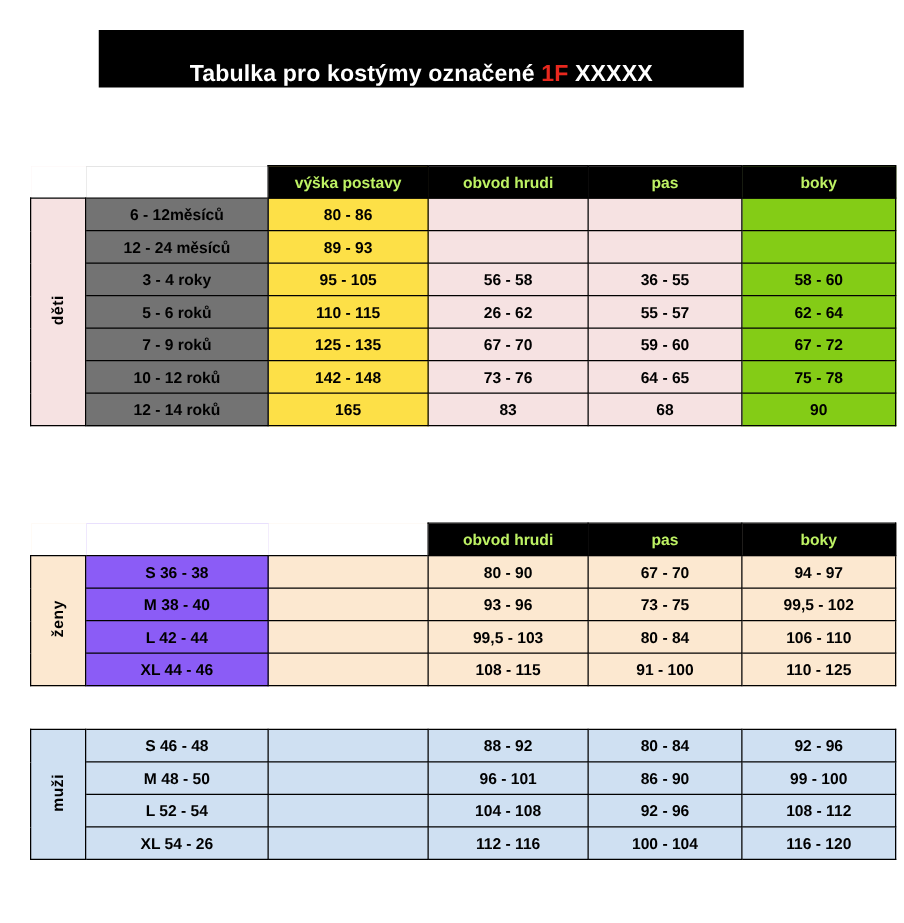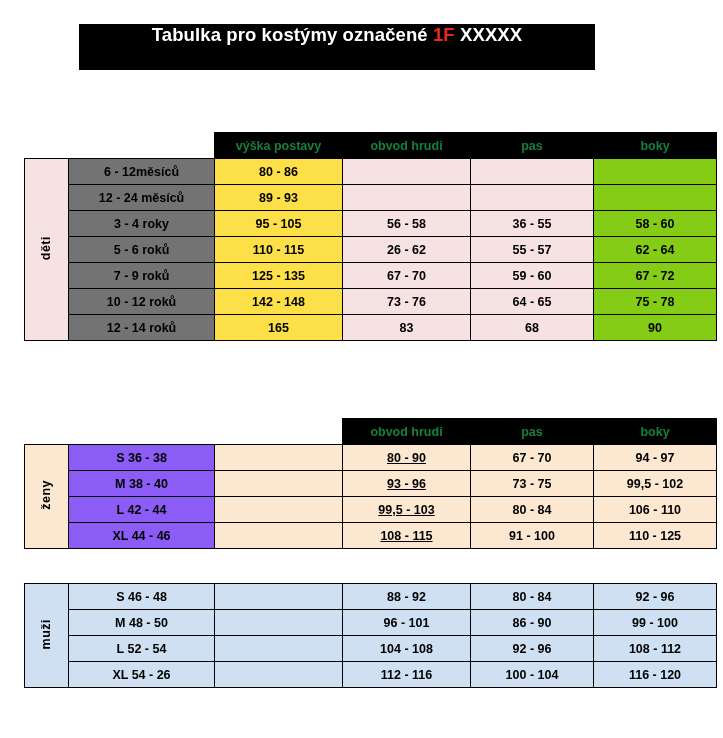--- a/index.html
+++ b/index.html
@@ -18,21 +18,21 @@
 
   
   .title-banner {
     position: absolute;
     left: 79px;
     top: 24px;
     width: 516px;
     height: 46px;
     background: #000000;
     display: flex;
-    align-items: flex-start;
+    align-items: flex-end;
     justify-content: center;
   }
   .title-text {
     color: #ffffff;
     font-size: 18.5px;
     font-weight: bold;
     letter-spacing: 0.1px;
     white-space: nowrap;
   }
   .title-text .code {
@@ -51,21 +51,21 @@
     font-size: 12.5px;
     font-weight: bold;
     text-align: center;
     vertical-align: middle;
     padding: 0;
     height: 26px;
     box-sizing: border-box;
   }
   .hdr {
     background: #000000;
-    color: #15803d;
+    color: #bef264;
     font-size: 13px;
     font-weight: bold;
     height: 30px;
   }
   .hdr.empty {
     background: #ffffff;
     border: none;
   }
   .group-cell {
     font-size: 23px;
@@ -93,21 +93,21 @@
   #kids-table .hdr { background: #000000; }
 
   
   #women-table {
     left: 24px;
     top: 418px;
   }
   #women-table .c-group { width: 44px; background: #fce8d0; }
   #women-table .c-label { width: 146px; background: #8b5cf6; }
   #women-table .c-blank { width: 128px; background: #fce8d0; }
-  #women-table .c-data  { width: 128px; background: #fce8d0; text-decoration: underline; }
+  #women-table .c-data  { width: 128px; background: #fce8d0; }
   #women-table .c-data3 { width: 123px; background: #fce8d0; }
   #women-table .c-data4 { width: 123px; background: #fce8d0; }
 
   
   #men-table {
     left: 24px;
     top: 583px;
   }
   #men-table .c-group { width: 44px; background: #cfe0f2; }
   #men-table .c-label { width: 146px; background: #cfe0f2; }

